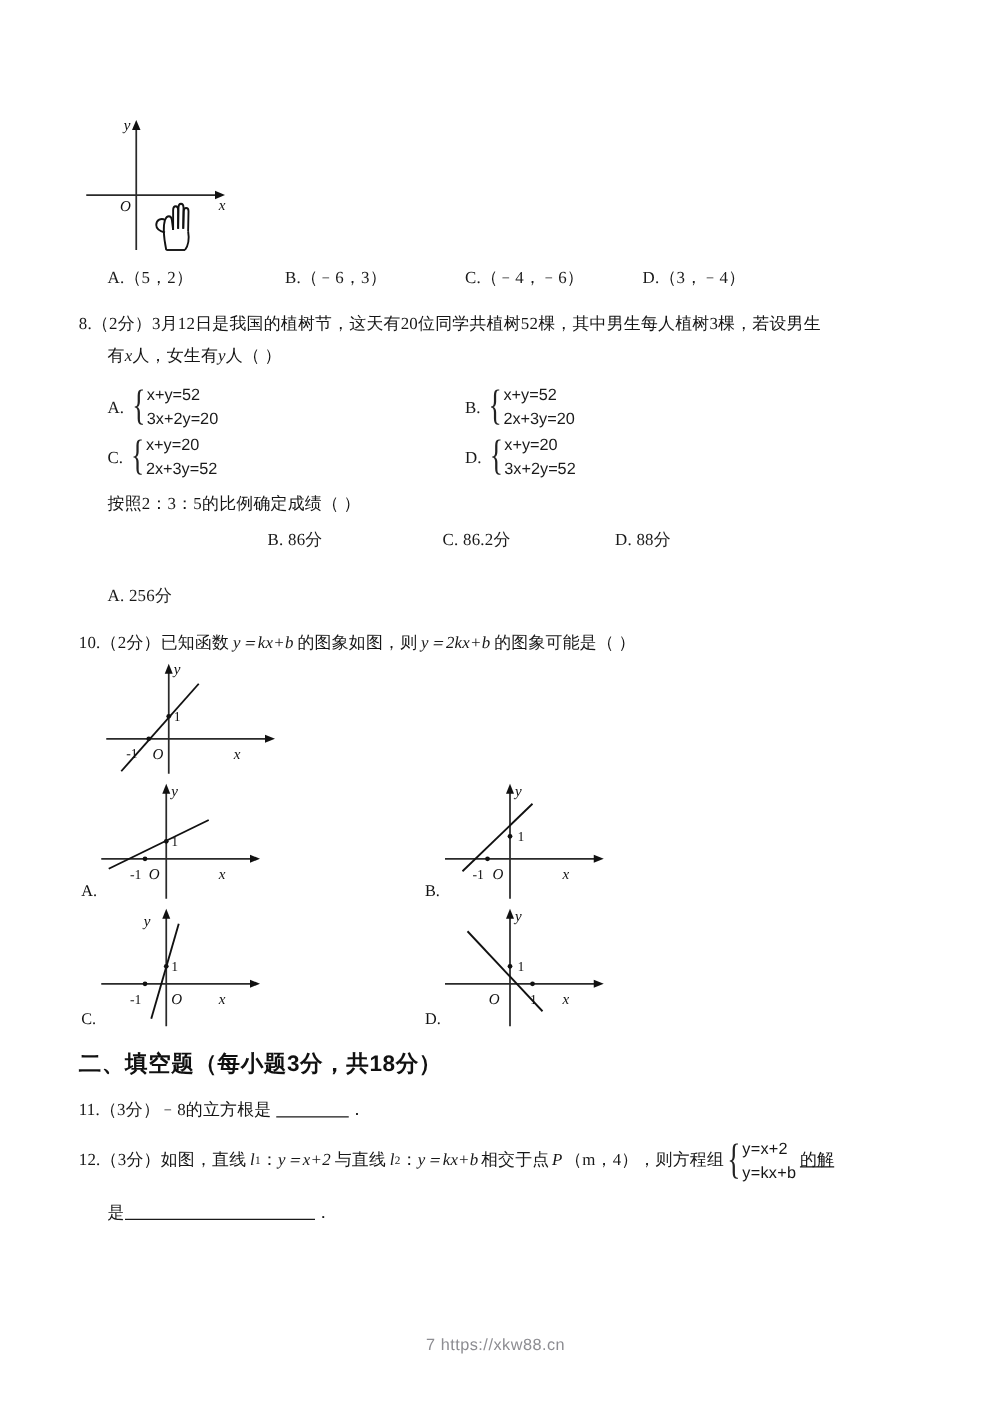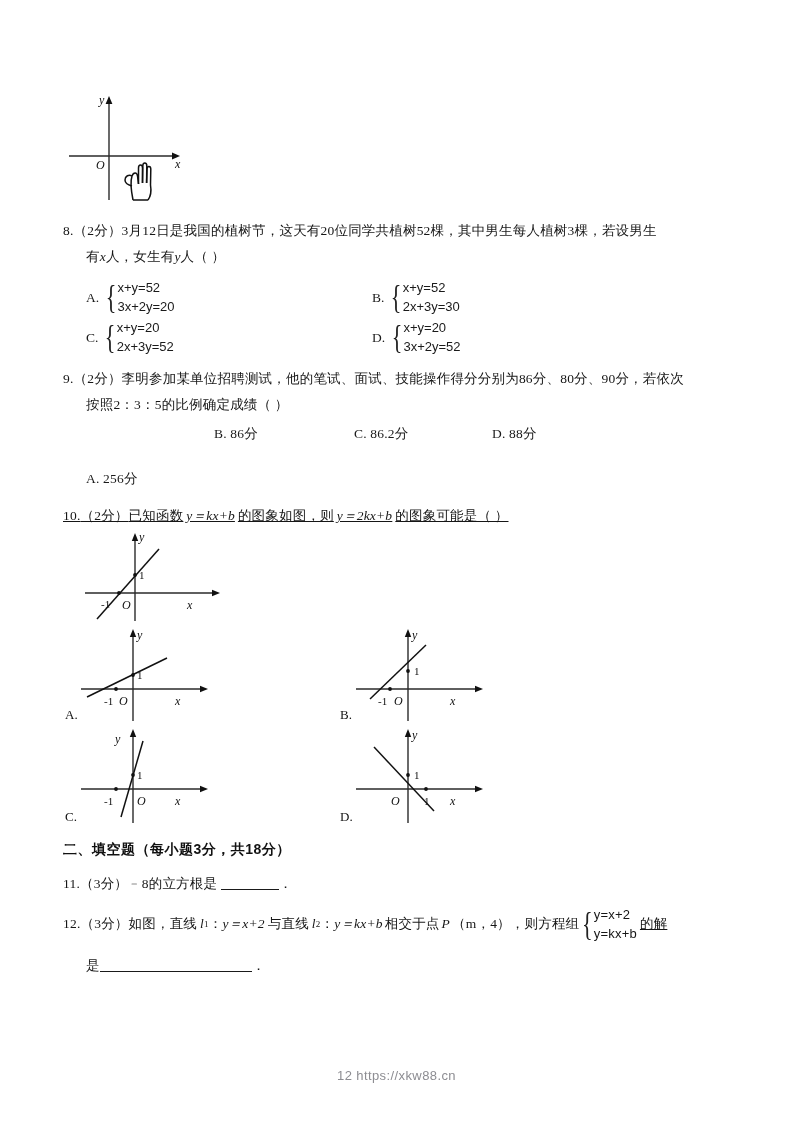--- a/index.html
+++ b/index.html
@@ -101,21 +101,21 @@
     align-items: center;
     gap: 4px;
     font-size: 13.5px;
   }
   .opt-sys .ltr { padding-top: 2px; }
 
   
   .section-head {
     font-family: "Liberation Sans", sans-serif;
     font-weight: bold;
-    font-size: 14px;
+    font-size: 18px;
     letter-spacing: 0.5px;
     color: #111;
   }
 
   
   .blank {
     display: inline-block;
     border-bottom: 1.3px solid #1a1a1a;
     height: 13px;
     vertical-align: -2px;
@@ -162,20 +162,34 @@
           <path d="M75.5,96 L75.5,80 C75.5,76 79.5,76 79.5,80 L79.5,95"></path>
           <path d="M79.5,95 L79.8,78 C79.8,74 83.8,74 83.8,78 L83.6,95"></path>
           <path d="M83.6,95 L84,81 C84,77.5 87.8,77.5 87.8,81 L87.5,97"></path>
           <path d="M87.5,97 C88.5,103 88,108 85,112"></path>
           <path d="M70,112 L85,112"></path>
           <path d="M69,88 C66,86 62,88 62,92 C62,95 65,97 69,98"></path>
         </g>
       </svg>
     </div>
 
+    <div class="opt-row" style="margin-top:4px;">
+      <div style="width:142px;">
+        <span>A.</span><span>（5，2）</span>
+      </div>
+      <div style="width:144px;">
+        <span>B.</span><span>（﹣6，3）</span>
+      </div>
+      <div style="width:142px;">
+        <span>C.</span><span>（﹣4，﹣6）</span>
+      </div>
+      <div>
+        <span>D.</span><span>（3，﹣4）</span>
+      </div>
+    </div>
 
     <div class="row-gap-m"></div>
 
     <div class="qline">
       <span>8.</span><span>（2分）</span><span>3月12日是我国的植树节，这天有20位同学共植树52棵，其中男生每人植树3棵，若设男生</span>
     </div>
     <div class="qline indent">
       <span>有</span><span class="mathi">x</span><span>人，女生有</span><span class="mathi">y</span><span>人（      ）</span>
     </div>
 
@@ -191,21 +205,21 @@
             <span>3x+2y=20</span>
           </span>
         </span>
       </div>
       <div class="opt-sys">
         <span class="ltr">B.</span>
         <span class="sys">
           <span class="brace">{</span>
           <span class="sys-eqs">
             <span>x+y=52</span>
-            <span>2x+3y=30</span>
+            <span>2x+3y=20</span>
           </span>
         </span>
       </div>
     </div>
 
     <div style="display:flex; padding-left:23px; margin-top:2px;">
       <div class="opt-sys" style="width:286px;">
         <span class="ltr">C.</span>
         <span class="sys">
           <span class="brace">{</span>
@@ -222,23 +236,20 @@
           <span class="sys-eqs">
             <span>x+y=20</span>
             <span>3x+2y=52</span>
           </span>
         </span>
       </div>
     </div>
 
     <div class="row-gap-s"></div>
 
-    <div class="qline" style="margin-top:4px;">
-      <span>9.</span><span>（2分）</span><span>李明参加某单位招聘测试，他的笔试、面试、技能操作得分分别为86分、80分、90分，若依次</span>
-    </div>
     <div class="qline indent">按照2：3：5的比例确定成绩（      ）</div>
 
     <div class="opt-row" style="margin-top:4px;">
       <div style="width:128px;margin-top:45px;">
         <span>A.</span>
         <span>256分</span>
       </div>
       <div style="width:140px;">
         <span>B.</span>
         <span>86分</span>
@@ -248,21 +259,21 @@
         <span>86.2分</span>
       </div>
       <div>
         <span>D.</span>
         <span>88分</span>
       </div>
     </div>
 
     <div class="row-gap-s"></div>
 
-    <div class="qline" style="margin-top:6px;text-decoration:underline;">
+    <div class="qline" style="margin-top:6px;">
       <span>10.</span><span>（2分）</span><span>已知函数</span><span class="mathi" style="padding:0 3px;">y＝kx+b</span><span>的图象如图，则</span><span class="mathi" style="padding:0 3px;">y＝2kx+b</span><span>的图象可能是（      ）</span>
     </div>
 
     <div class="graph-wrap" style="height:96px; padding-left:12px;">
       <svg width="210" height="96" viewBox="0 0 210 96">
         <line class="axis" x1="60" y1="92" x2="60" y2="10"></line>
         <polygon class="dot" points="60,4 56.8,12 63.2,12"></polygon>
         <line class="axis" x1="10" y1="64" x2="138" y2="64"></line>
         <polygon class="dot" points="145,64 137,60.8 137,67.2"></polygon>
         <line class="curve" x1="22" y1="90" x2="84" y2="20"></line>
@@ -382,14 +393,14 @@
           </span>
         </span>
         <span style="padding-left:3px;text-decoration:underline;">的解</span>
     </div>
     <div class="qline indent" style="margin-top:10px;">
       <span>是</span><span class="blank blank-l"></span><span>．</span>
     </div>
 
   </div>
 
-  <div class="footer">12 https://xkw88.cn</div>
+  <div class="footer">7 https://xkw88.cn</div>
 </div>
 
 </body></html>

